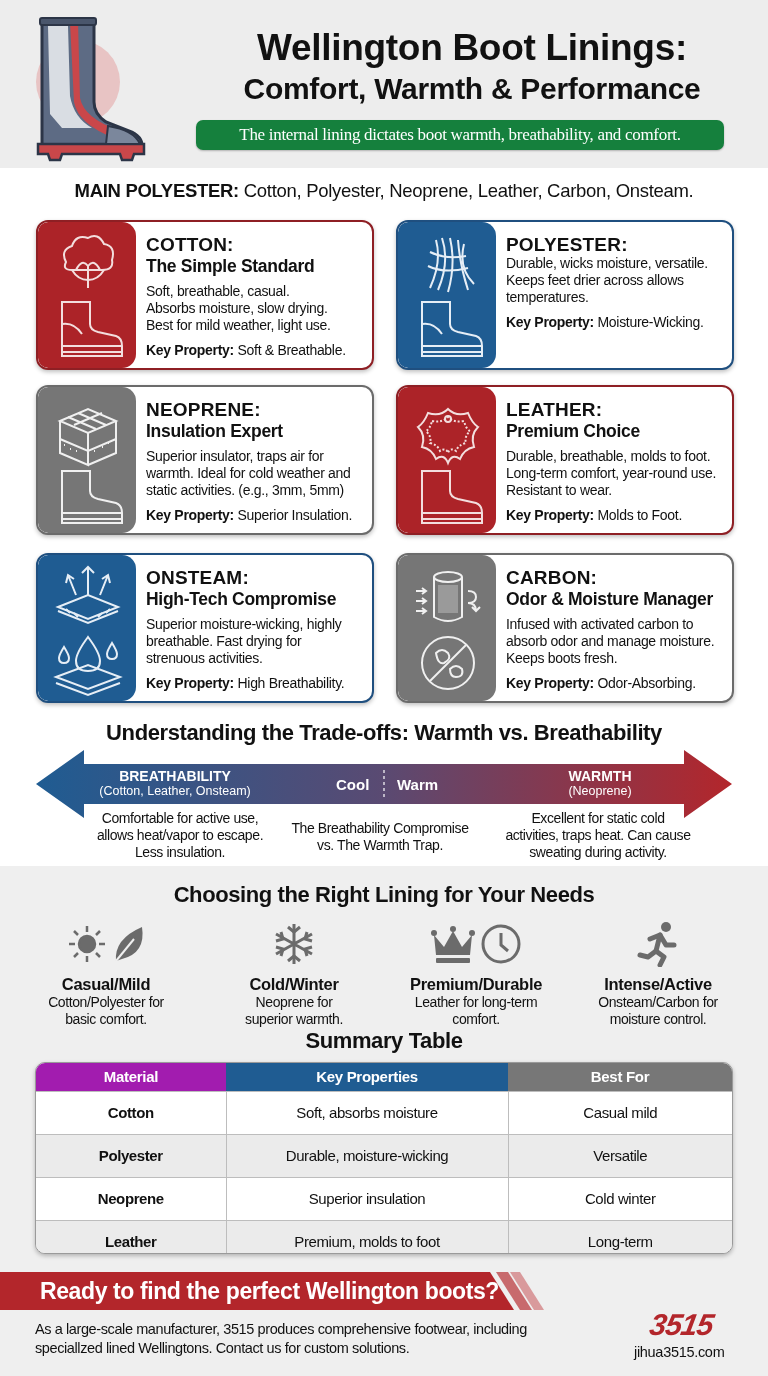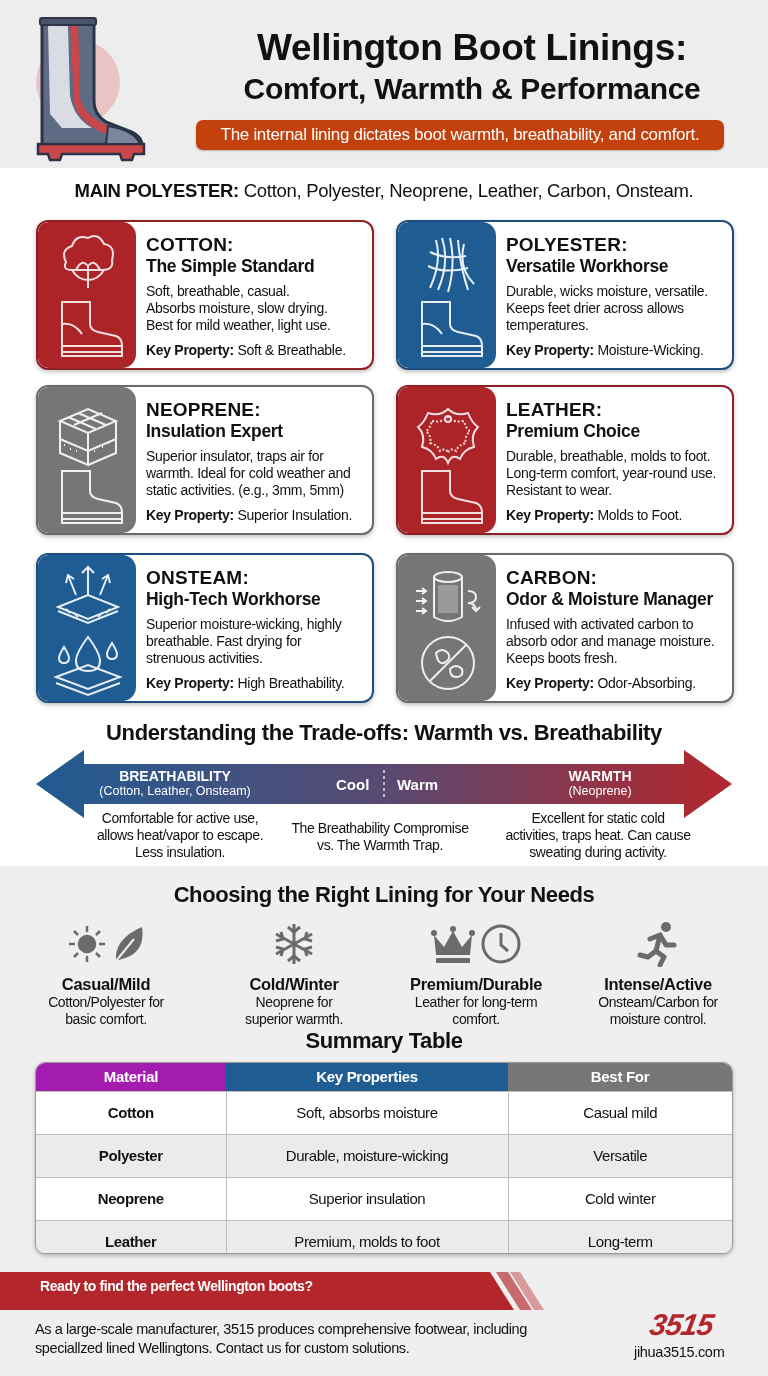--- a/index.html
+++ b/index.html
@@ -5,21 +5,21 @@
   * { box-sizing: border-box; margin: 0; padding: 0; }
   html, body { width: 768px; height: 1376px; overflow: hidden; }
   body { font-family: "Liberation Sans", "DejaVu Sans", sans-serif; color: #111; background: #ffffff; position: relative; }
 
   
   .header { position: absolute; left: 0; top: 0; width: 768px; height: 168px; background: #ededed; }
   .boot-art { position: absolute; left: 22px; top: 14px; width: 140px; height: 150px; }
   .title { position: absolute; left: 192px; top: 26px; width: 560px; text-align: center; font-weight: 700; color: #111; }
   .title .l1 { font-size: 37px; line-height: 44px; letter-spacing: -0.3px; }
   .title .l2 { font-size: 30px; line-height: 38px; letter-spacing: -0.3px; }
-  .subtitle-pill { position: absolute; left: 196px; top: 120px; width: 528px; height: 30px; background: #c2410c; border-radius: 7px; color: #fff; font-family: Liberation Sans, sans-serif; font-size: 17px; line-height: 30px; text-align: center; letter-spacing: -0.3px; box-shadow: 0 1px 2px rgba(0,0,0,0.25); }
+  .subtitle-pill { position: absolute; left: 196px; top: 120px; width: 528px; height: 30px; background: #15803d; border-radius: 7px; color: #fff; font-family: Liberation Serif, serif; font-size: 17px; line-height: 30px; text-align: center; letter-spacing: -0.3px; box-shadow: 0 1px 2px rgba(0,0,0,0.25); }
 
   .main-materials { position: absolute; left: 0; top: 180px; width: 768px; text-align: center; font-size: 18.5px; letter-spacing: -0.3px; }
   .main-materials b { font-weight: 700; }
 
   
   .card { position: absolute; width: 338px; height: 150px; background: #fff; border: 2px solid; border-radius: 12px; box-shadow: 0 2px 4px rgba(0,0,0,0.25); overflow: hidden; }
   .card .icon-panel { position: absolute; left: 0; top: 0; width: 98px; height: 100%; border-radius: 10px 14px 14px 10px; }
   .card .icon-panel svg { position: absolute; left: 0; top: 0; }
   .card .text { position: absolute; left: 108px; top: 12px; right: 6px; }
   .card .name { font-size: 19px; font-weight: 700; line-height: 21px; letter-spacing: 0.2px; }
@@ -61,21 +61,21 @@
   th.c1 { background: #a21caf; width: 190px; }
   th.c2 { background: #1f5c92; width: 282px; }
   th.c3 { background: #777; }
   td { height: 43px; text-align: center; font-size: 15px; letter-spacing: -0.4px; border-top: 1px solid #bdbdbd; border-right: 1px solid #bdbdbd; }
   td:last-child { border-right: none; }
   td.mat { font-weight: 700; }
   tr.alt td { background: #ebebeb; }
 
   
   .cta-bar { position: absolute; left: 0; top: 1272px; }
-  .cta-text { position: absolute; left: 40px; top: 1278px; color: #fff; font-size: 14px; font-weight: 700; letter-spacing: -0.4px; }
+  .cta-text { position: absolute; left: 40px; top: 1278px; color: #fff; font-size: 23px; font-weight: 700; letter-spacing: -0.4px; }
   .footer-text { position: absolute; left: 35px; top: 1320px; width: 560px; font-size: 14.5px; line-height: 19px; letter-spacing: -0.4px; }
   .logo { position: absolute; left: 650px; top: 1308px; color: #b3262b; font-size: 30px; font-weight: 700; font-style: italic; letter-spacing: -1px; transform: skewX(-10deg); }
   .site { position: absolute; left: 634px; top: 1344px; font-size: 14.5px; letter-spacing: -0.3px; }
 </style>
 </head>
 <body>
 
 <div class="header">
   <svg class="boot-art" viewBox="0 0 140 150" width="140" height="150">
     <circle cx="56" cy="68" r="42" fill="#e8c4c4"></circle>
@@ -139,21 +139,20 @@
       <g>
         <path d="M26 80 L52 80 L52 102 Q52 108 60 110 L78 114 Q84 116 84 124 L84 130 L24 130 L24 80 Z"></path>
         <path d="M24 124 L84 124"></path>
         <path d="M24 130 L24 134 L84 134 L84 130"></path>
         <path d="M24 102 Q36 100 44 112"></path>
       </g>
     </svg>
   </div>
   <div class="text">
     <div class="name">POLYESTER:</div>
-    <div class="tag">Versatile Workhorse</div>
     <div class="desc">
       <div>Durable, wicks moisture, versatile.</div>
       <div>Keeps feet drier across allows</div>
       <div>temperatures.</div>
     </div>
     <div class="key"><b>Key Property:</b><span> Moisture-Wicking.</span></div>
   </div>
 </div>
 
 <div class="card gray" style="left:36px; top:385px;">
@@ -228,21 +227,21 @@
         <path d="M50 82 Q62 98 62 106 Q62 116 50 116 Q38 116 38 106 Q38 98 50 82 Z"></path>
         <path d="M26 92 Q31 100 31 103 Q31 108 26 108 Q21 108 21 103 Q21 100 26 92 Z"></path>
         <path d="M74 88 Q79 96 79 99 Q79 104 74 104 Q69 104 69 99 Q69 96 74 88 Z"></path>
         <path d="M18 122 L50 110 L82 122 L50 134 Z"></path>
         <path d="M18 128 L50 140 L82 128"></path>
       </g>
     </svg>
   </div>
   <div class="text">
     <div class="name">ONSTEAM:</div>
-    <div class="tag">High-Tech Workhorse</div>
+    <div class="tag">High-Tech Compromise</div>
     <div class="desc">
       <div>Superior moisture-wicking, highly</div>
       <div>breathable. Fast drying for</div>
       <div>strenuous activities.</div>
     </div>
     <div class="key"><b>Key Property:</b><span> High Breathability.</span></div>
   </div>
 </div>
 
 <div class="card gray" style="left:396px; top:553px;">

